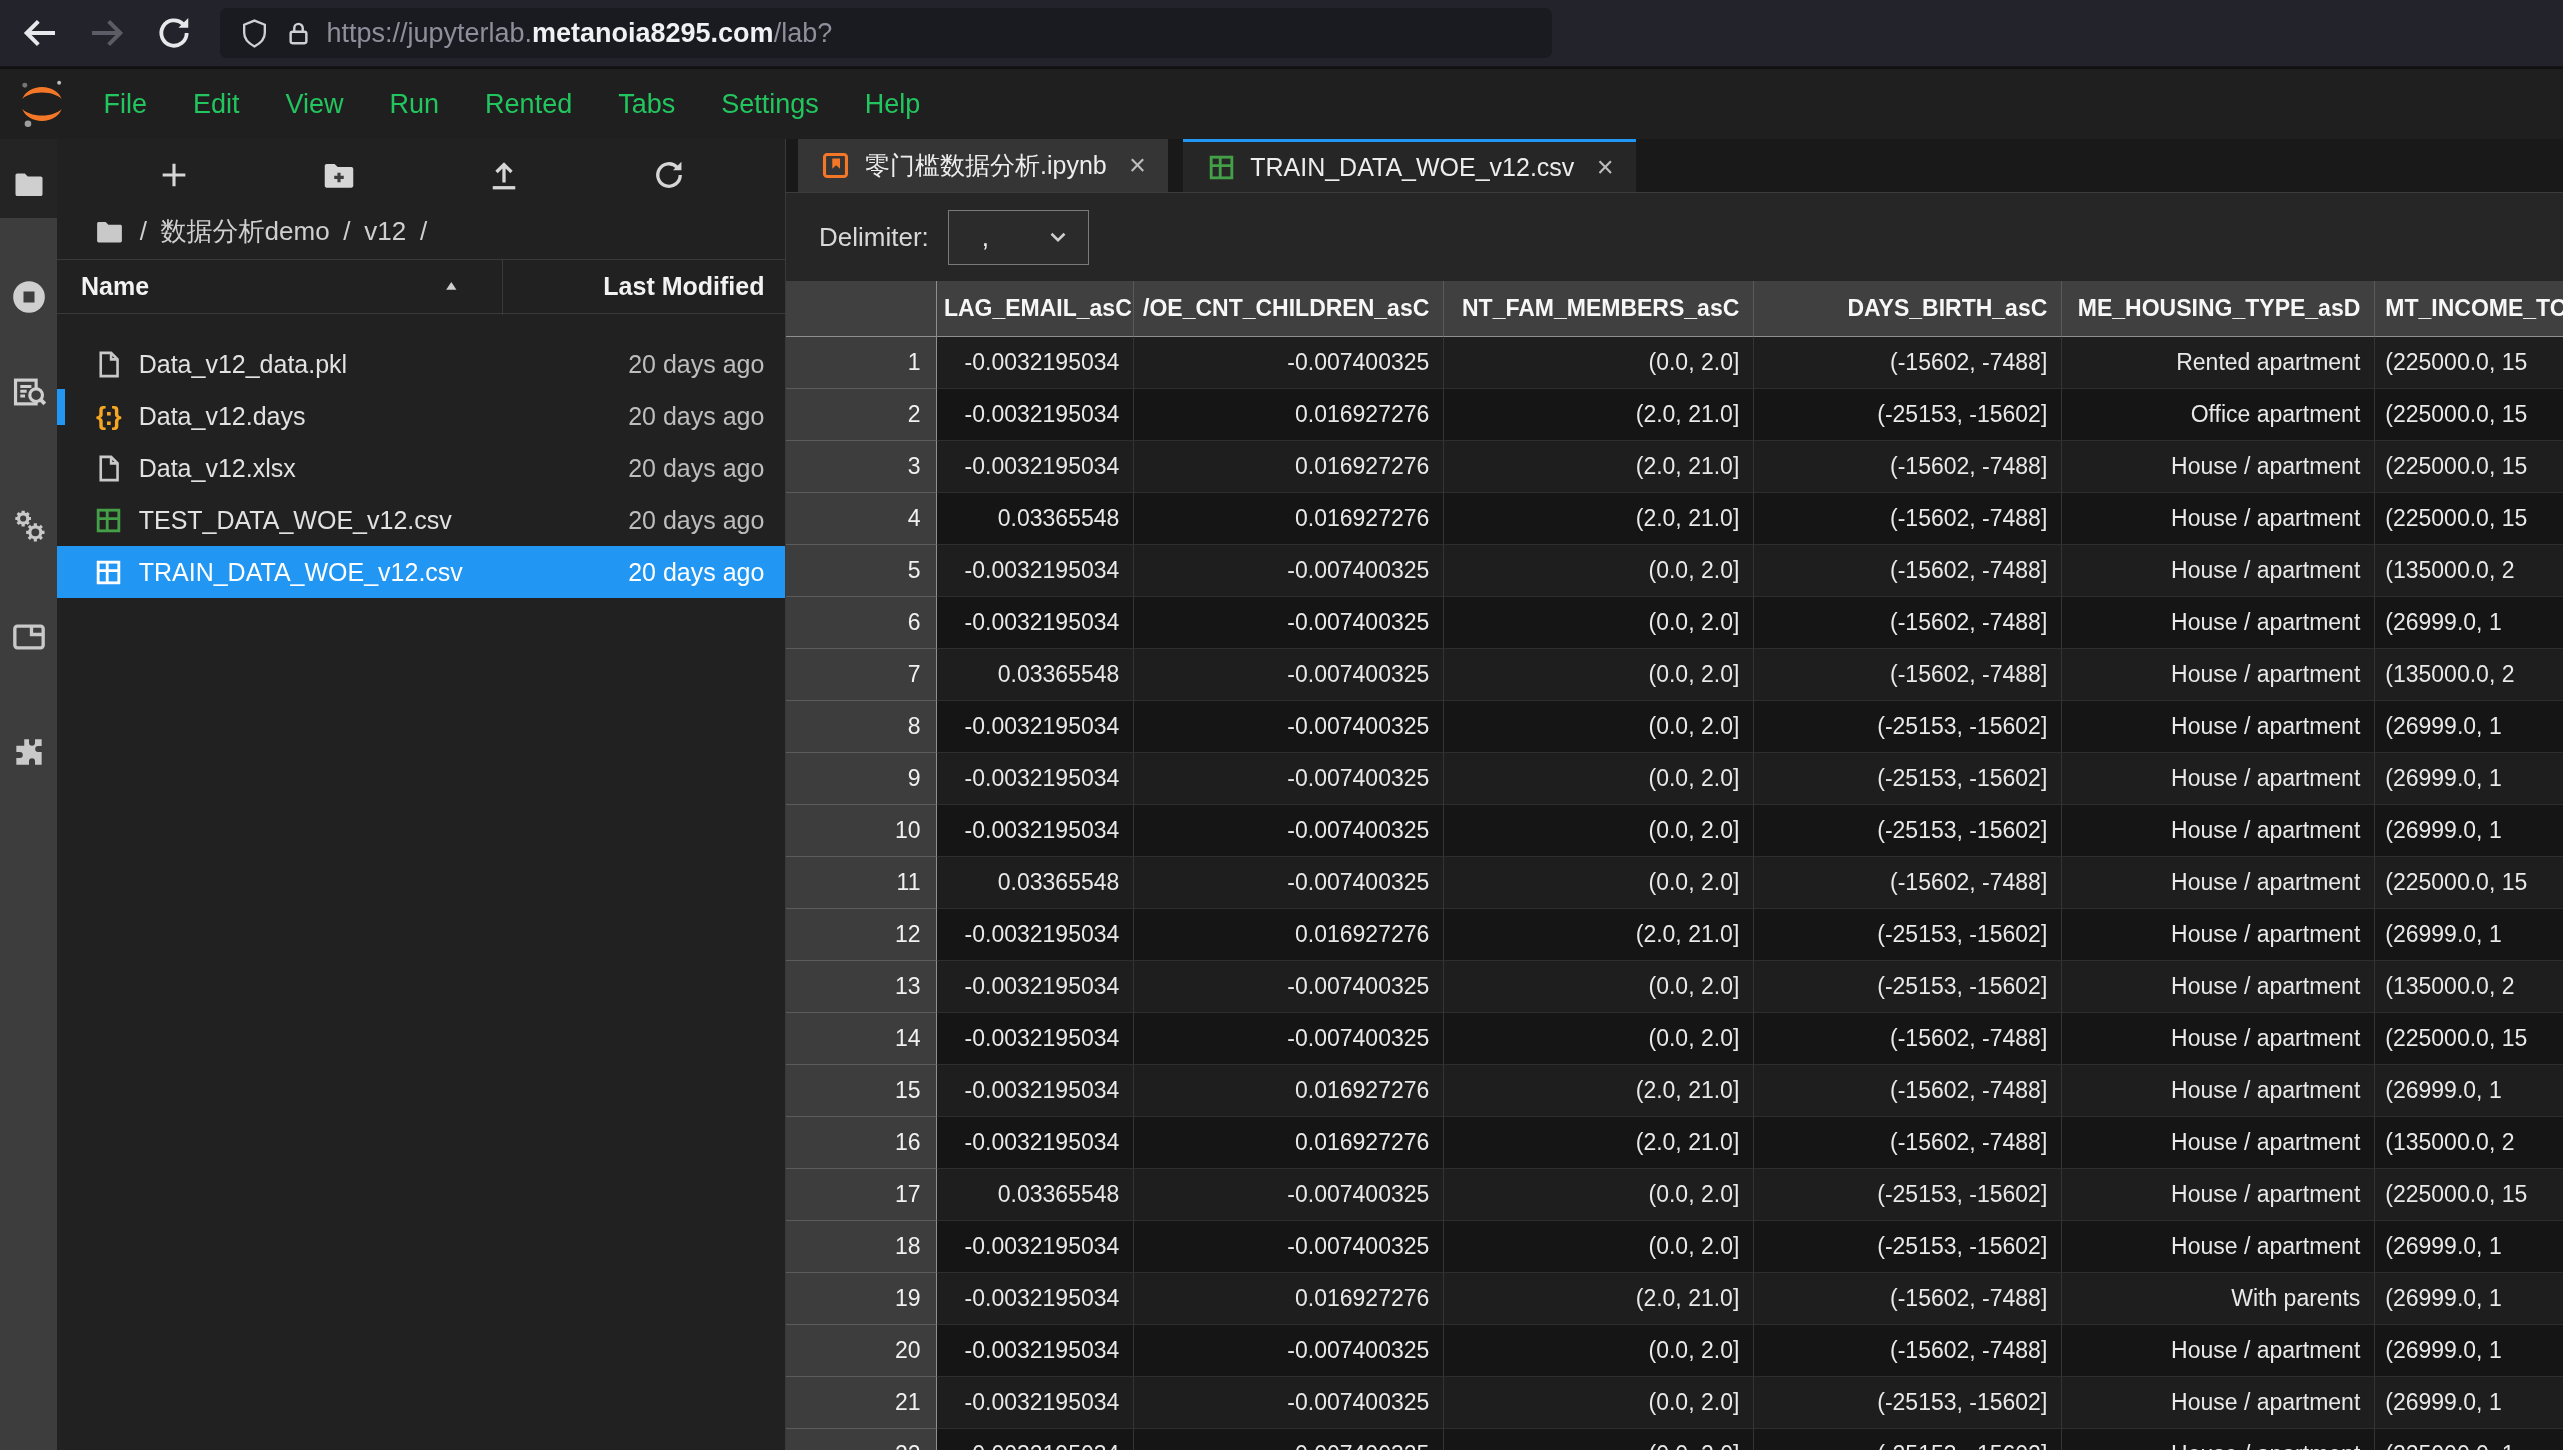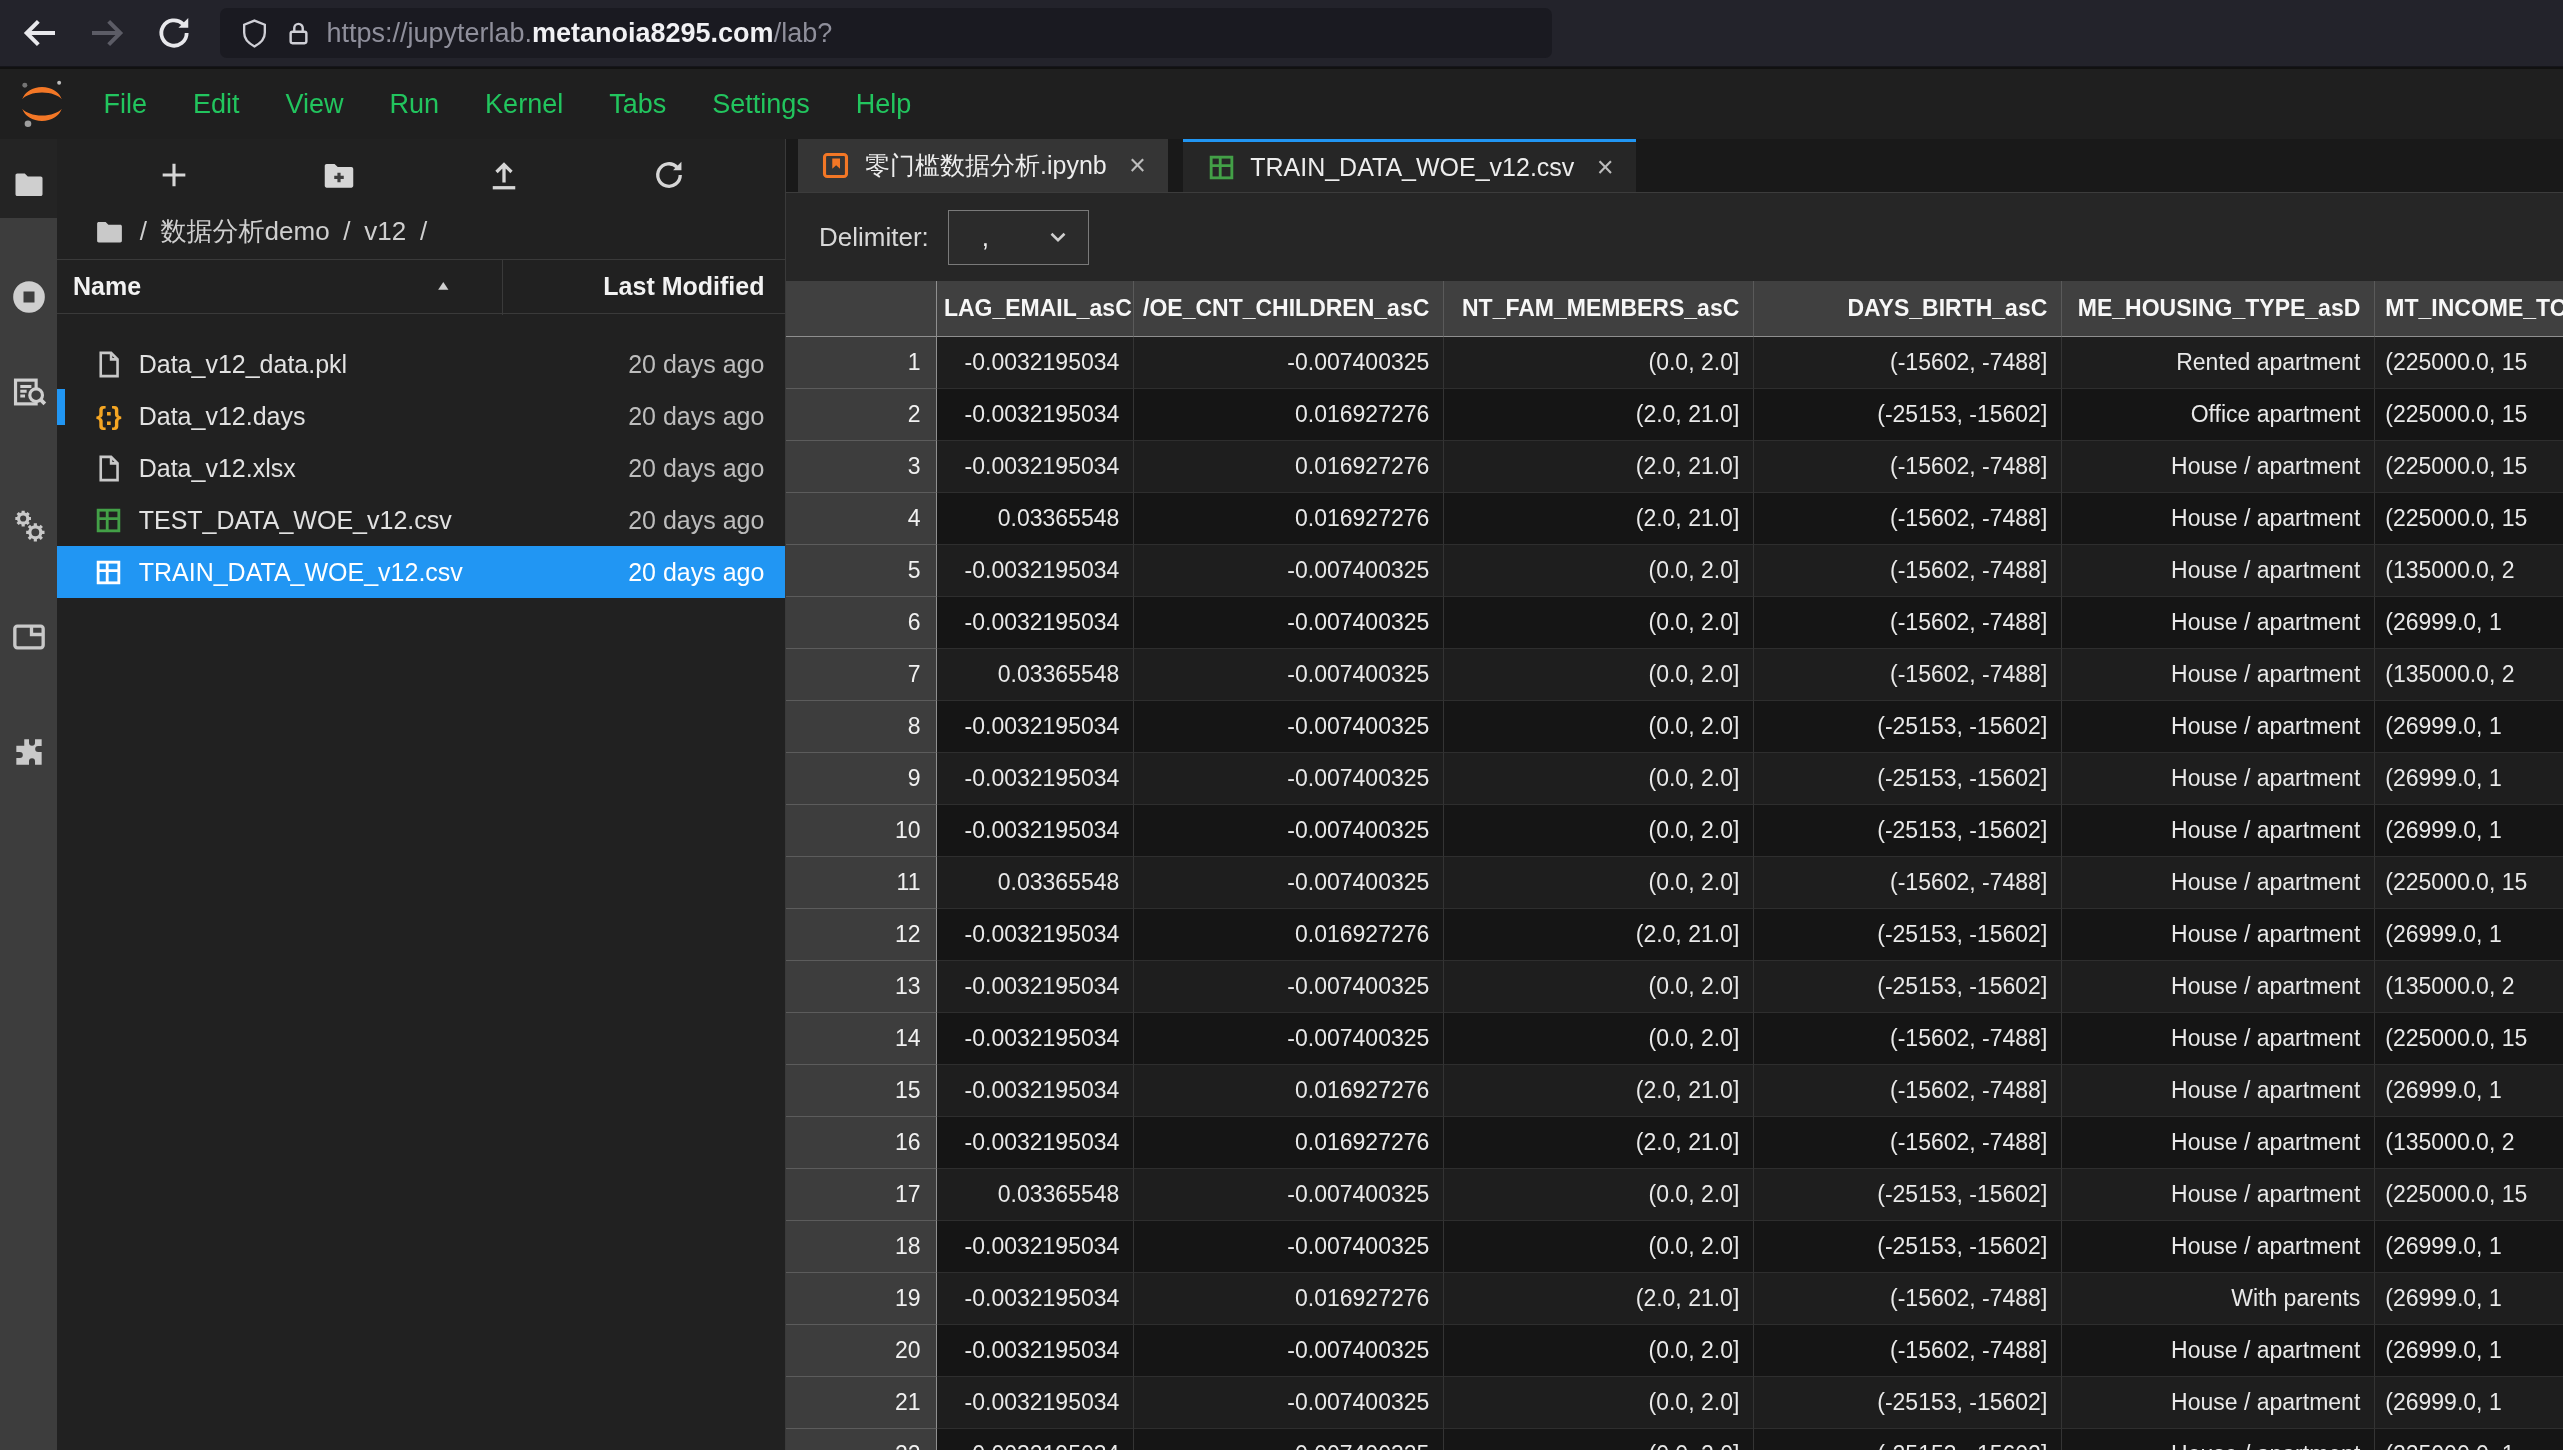--- a/index.html
+++ b/index.html
@@ -31,21 +31,21 @@
   .act-active-bg { position:absolute; left:0; top:0; width:57px; height:79px; background:#242424; }
   .scroll-thumb { position:absolute; left:57px; top:250px; width:7.7px; height:36px; background:#2196f3; z-index:5; }
 
   
   .filepanel { position:relative; width:729px; height:100%; background:#212121; flex:none; border-right:1.7px solid #3a3a3a; }
   .fb-toolbar { height:65px; display:flex; align-items:center; justify-content:space-around; padding:6.9px 34px 0 34px; }
   .fb-toolbar .tbtn { width:48px; height:48px; display:flex; align-items:center; justify-content:center; }
   .fb-breadcrumb { height:55px; display:flex; align-items:center; gap:13.7px; padding-left:36px; font-size:26px; color:#cfcfcf; }
   .fb-listheader { position:relative; height:55px; border-top:0.9px solid #3a3a3a; border-bottom:0.9px solid #3a3a3a;
                    display:flex; align-items:center; font-size:25px; font-weight:bold; color:#f2f2f2; }
-  .fb-listheader .nm { padding-left:16px; }
+  .fb-listheader .nm { padding-left:24px; }
   .fb-listheader .sort { margin-left:292px; display:flex; align-items:center; }
   .fb-listheader .divider { position:absolute; left:445px; top:0; width:0.9px; height:55px; background:#3a3a3a; }
   .fb-listheader .lm { position:absolute; right:20.6px; font-weight:bold; }
   .fb-rows { margin-top:24px; }
   .file-row { position:relative; height:52px; display:flex; align-items:center; font-size:25px; color:#e2e2e2; }
   .file-row .ficon { width:34px; margin-left:34px; margin-right:13.7px; display:flex; align-items:center; justify-content:center; }
   .file-row .fmod { position:absolute; right:20.6px; color:#bdbdbd; font-size:25px; }
   .file-row.selected { background:#2196f3; color:#ffffff; }
   .file-row.selected .fmod { color:#ffffff; }
   .json-glyph { color:#f5a623; font-weight:bold; font-size:26px; letter-spacing:-1.7px; }
@@ -126,21 +126,21 @@
         <circle cx="8.5" cy="44" r="3.2" fill="#9e9e9e"></circle>
         <circle cx="5.5" cy="7" r="2.4" fill="#757575"></circle>
         <circle cx="38.5" cy="4.5" r="1.9" fill="#bdbdbd"></circle>
       </svg>
     </div>
     <div id="menu-items" style="display:flex;">
         <span class="menu-item">File</span>
         <span class="menu-item">Edit</span>
         <span class="menu-item">View</span>
         <span class="menu-item">Run</span>
-        <span class="menu-item">Kernel</span>
+        <span class="menu-item">Rented</span>
         <span class="menu-item">Tabs</span>
         <span class="menu-item">Settings</span>
         <span class="menu-item">Help</span>
       </div>
   </div>
 
   <div class="main">
 
     <div class="activity">
       <div class="act-active-bg"></div>

